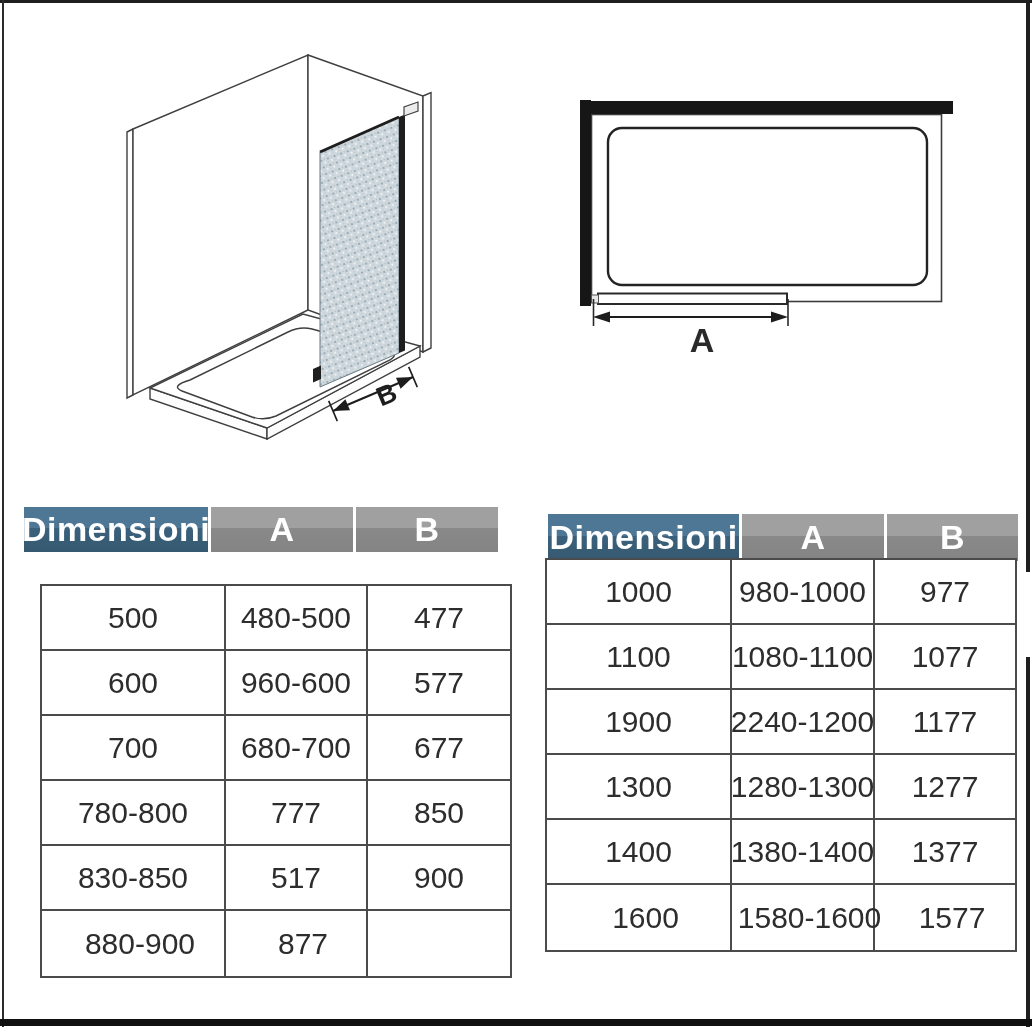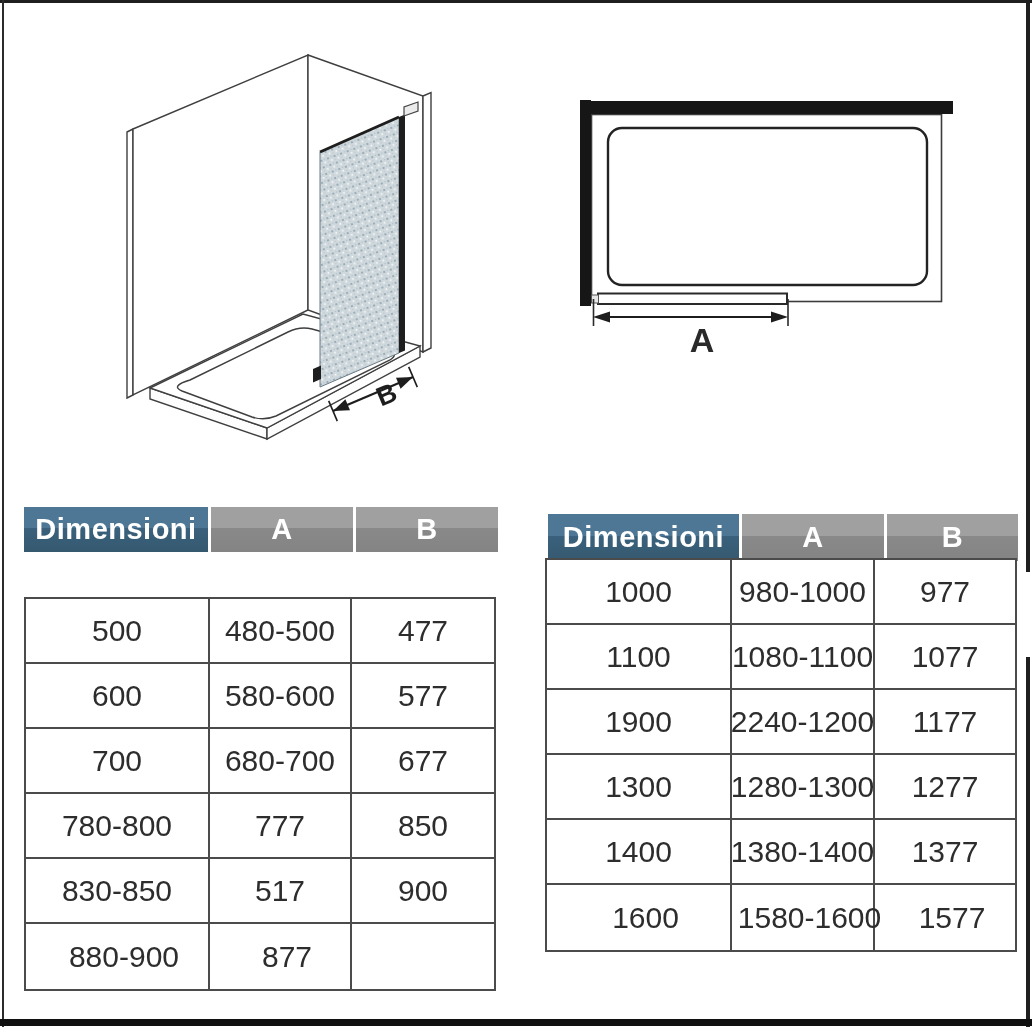--- a/index.html
+++ b/index.html
@@ -13,25 +13,25 @@
   .frame-right-b{left:1026px;top:657px;width:4px;height:370px;}
   .frame-bottom{left:0;top:1019px;width:1032px;height:7px;background:#101010;}
   
   .iso-svg{position:absolute;left:95px;top:40px;width:370px;height:420px;}
   .plan-svg{position:absolute;left:570px;top:85px;width:410px;height:280px;}
   
   .thead{position:absolute;display:grid;column-gap:3px;}
   .thead-l{left:24px;top:507px;grid-template-columns:184px 142px 142px;height:45px;}
   .thead-r{left:548px;top:514px;grid-template-columns:191px 142px 131px;height:47px;}
   .th{display:flex;align-items:center;justify-content:center;color:#ffffff;
-      font-weight:bold;font-size:29px;letter-spacing:0.5px;}
+      font-weight:bold;font-size:34px;letter-spacing:0.5px;}
   .th-blue{background:linear-gradient(to bottom,#4d7795 0%,#4d7795 46%,#3a617d 46%,#35596f 100%);}
   .th-gray{background:linear-gradient(to bottom,#a0a0a0 0%,#a0a0a0 46%,#898989 46%,#848484 100%);}
   .tbody{position:absolute;display:grid;border:2px solid #4b4b4b;background:#fff;}
-  .tbody-l{left:24px;top:584px;grid-template-columns:184px 142px 142px;grid-auto-rows:65px;margin-top:13px;}
+  .tbody-l{left:40px;top:584px;grid-template-columns:184px 142px 142px;grid-auto-rows:65px;}
   .tbody-r{left:545px;top:558px;grid-template-columns:185px 143px 140px;grid-auto-rows:65px;}
   .td{display:flex;align-items:center;justify-content:center;font-size:30px;color:#2d2d2d;
       border-right:2px solid #4b4b4b;border-bottom:2px solid #4b4b4b;white-space:nowrap;}
   .td:nth-child(3n){border-right:none;}
   .td:nth-child(n+16){border-bottom:none;padding-left:14px;}
 </style>
 </head>
 <body>
 
 <div class="stage">
@@ -96,21 +96,21 @@
   <div class="thead thead-l">
     <div class="th th-blue">Dimensioni</div>
     <div class="th th-gray">A</div>
     <div class="th th-gray">B</div>
   </div>
   <div class="tbody tbody-l">
     <div class="td">500</div>
     <div class="td">480-500</div>
     <div class="td">477</div>
     <div class="td">600</div>
-    <div class="td">580-600</div>
+    <div class="td">960-600</div>
     <div class="td">577</div>
     <div class="td">700</div>
     <div class="td">680-700</div>
     <div class="td">677</div>
     <div class="td">780-800</div>
     <div class="td">777</div>
     <div class="td">850</div>
     <div class="td">830-850</div>
     <div class="td">517</div>
     <div class="td">900</div>

